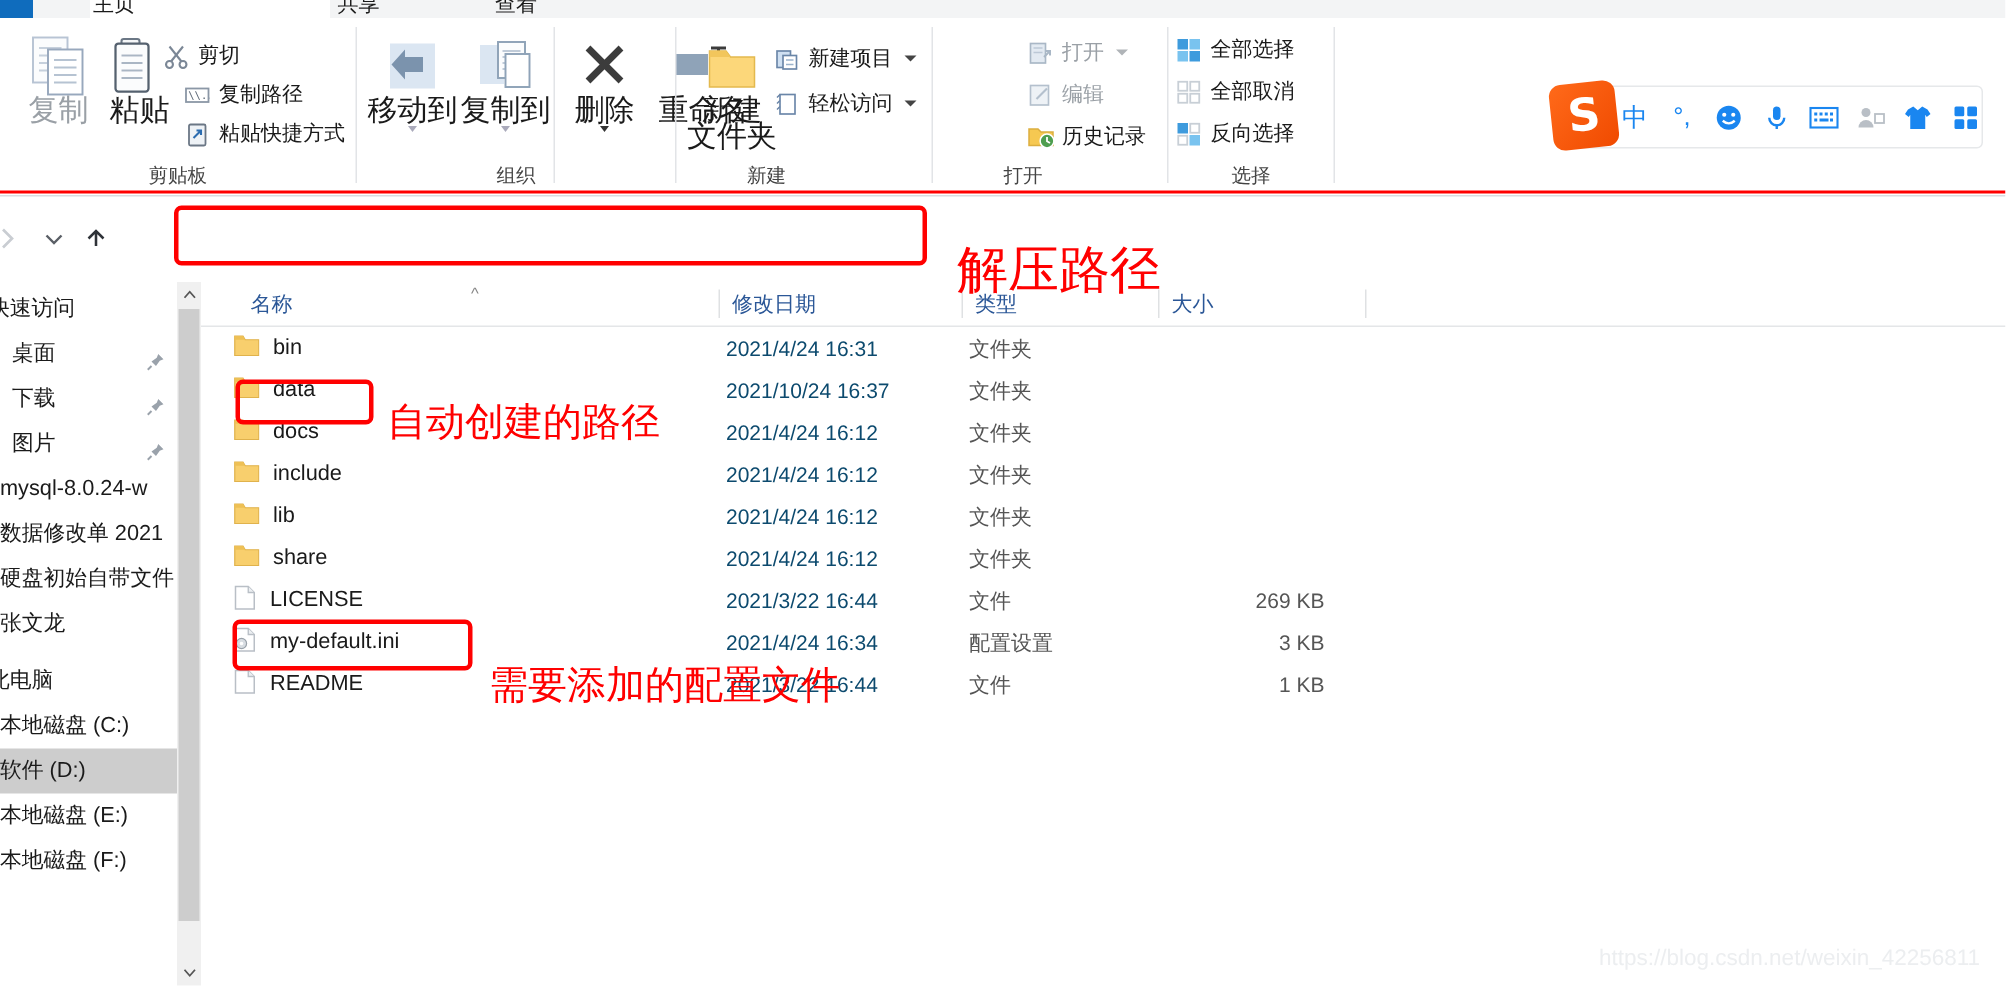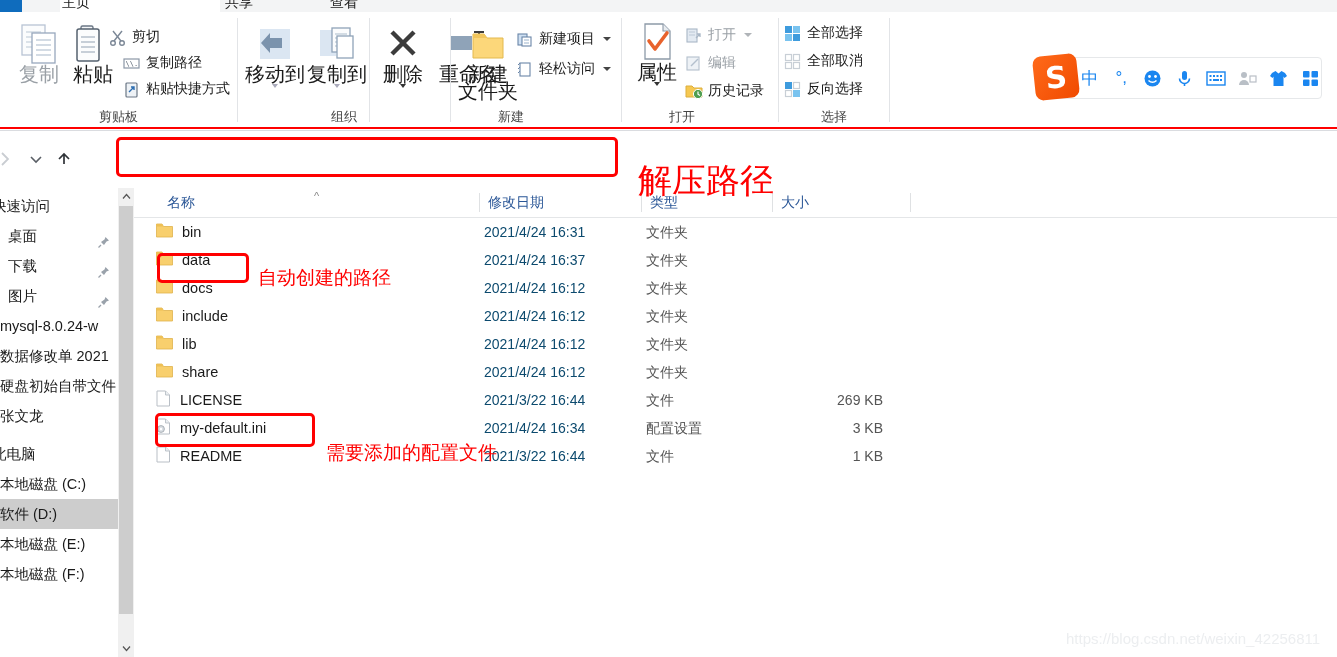--- a/index.html
+++ b/index.html
@@ -97,21 +97,21 @@
   .sort-caret { position:absolute; top:2px; font-size:11px; color:#888; }
 
   .row { position:absolute; left:0; width:1203px; height:28px; }
   .fname { position:absolute; display:flex; align-items:center; gap:9px; height:28px; font-size:14.5px; color:#1a1a1a; white-space:nowrap; }
   .fdate { position:absolute; height:28px; line-height:28px; font-size:14px; color:#0c4a6e; white-space:nowrap; }
   .ftype { position:absolute; height:28px; line-height:28px; font-size:14px; color:#555; white-space:nowrap; }
   .fsize { position:absolute; height:28px; line-height:28px; font-size:14px; color:#555; white-space:nowrap; text-align:right; }
 
   
   .anno-box { position:absolute; border:3px solid #ff0000; border-radius:5px; pointer-events:none; }
-  .anno-text { position:absolute; color:#ff0000; font-size:19px; white-space:nowrap; line-height:1; }
+  .anno-text { position:absolute; color:#ff0000; font-size:26px; white-space:nowrap; line-height:1; }
   .anno-text.big { font-size:34px; }
 
   
   .ime {
     position:absolute; left:1038px; top:57px; height:42px; width:284px;
     background:#fff; border:1px solid #e6e8ea; border-radius:4px;
     display:flex; align-items:center; padding-left:40px; gap:10px;
   }
   .ime-logo {
     position:absolute; left:1034px; top:55px; width:44px; height:44px;
@@ -306,31 +306,20 @@
           </svg>
         </span>
         <span>轻松访问</span>
         <span class="caret-d"></span>
       </div>
       <div class="rgroup-title" style="width:120px;left:0;">新建</div>
     </div>
     <div class="rgroup-sep" style="left:621px;"></div>
 
     <div class="rgroup" style="left:622px;width:156px;">
-      <div class="bigbtn" style="left:4px;top:6px;">
-        <div class="bi">
-          <svg width="36" height="44" viewBox="0 0 36 44">
-            <path d="M6 4 h18 l7 7 v28 h-25 z" fill="#ffffff" stroke="#8d9aa8" stroke-width="1.3"></path>
-            <path d="M24 4 v7 h7" fill="#e8ecf0" stroke="#8d9aa8" stroke-width="1.1"></path>
-            <path d="M10 21 L16 29 L28 13" stroke="#e8622c" stroke-width="3.6" fill="none" stroke-linecap="round" stroke-linejoin="round"></path>
-          </svg>
-        </div>
-        <div class="bl">属性</div>
-        <div class="caret-sm" style="margin-top:1px;"></div>
-      </div>
       <div class="smallbtn disabled" style="left:62px;top:10px;">
         <span class="si">
           <svg width="17" height="17" viewBox="0 0 17 17">
             <rect x="2" y="2" width="10" height="13" fill="#e3eaf2" stroke="#a9b7c6" stroke-width="1.1"></rect>
             <g stroke="#bcc8d6" stroke-width="1">
                   <line x1="4" y1="5" x2="10" y2="5"></line>
                   <line x1="4" y1="8" x2="10" y2="8"></line>
                 </g>
             <path d="M11 11 l4 -4 M12 7 l3 0 l0 3" stroke="#a9b7c6" stroke-width="1.3" fill="none"></path>
           </svg>
@@ -540,21 +529,21 @@
     <div class="row" style="top:58px;">
       <div class="fname" style="left:22px;">
         <span>
           <svg width="17" height="15" viewBox="0 0 17 15">
               <path d="M0.5 1 h5.5 l1.5 2.5 h9 v10.5 h-16 z" fill="#f8cf6d" stroke="#e0b24c" stroke-width="0.8"></path>
               <path d="M0.5 1 h5.5 l1.5 2.5 h-7 z" fill="#eec055"></path>
             </svg>
         </span>
         <span>data</span>
       </div>
-      <div class="fdate" style="left:350px;">2021/4/24 16:37</div>
+      <div class="fdate" style="left:350px;">2021/10/24 16:37</div>
       <div class="ftype" style="left:512px;">文件夹</div>
       <div class="fsize" style="left:639px;width:110px;"></div>
     </div>
 
     <div class="row" style="top:86px;">
       <div class="fname" style="left:22px;">
         <span>
           <svg width="17" height="15" viewBox="0 0 17 15">
               <path d="M0.5 1 h5.5 l1.5 2.5 h9 v10.5 h-16 z" fill="#f8cf6d" stroke="#e0b24c" stroke-width="0.8"></path>
               <path d="M0.5 1 h5.5 l1.5 2.5 h-7 z" fill="#eec055"></path>

